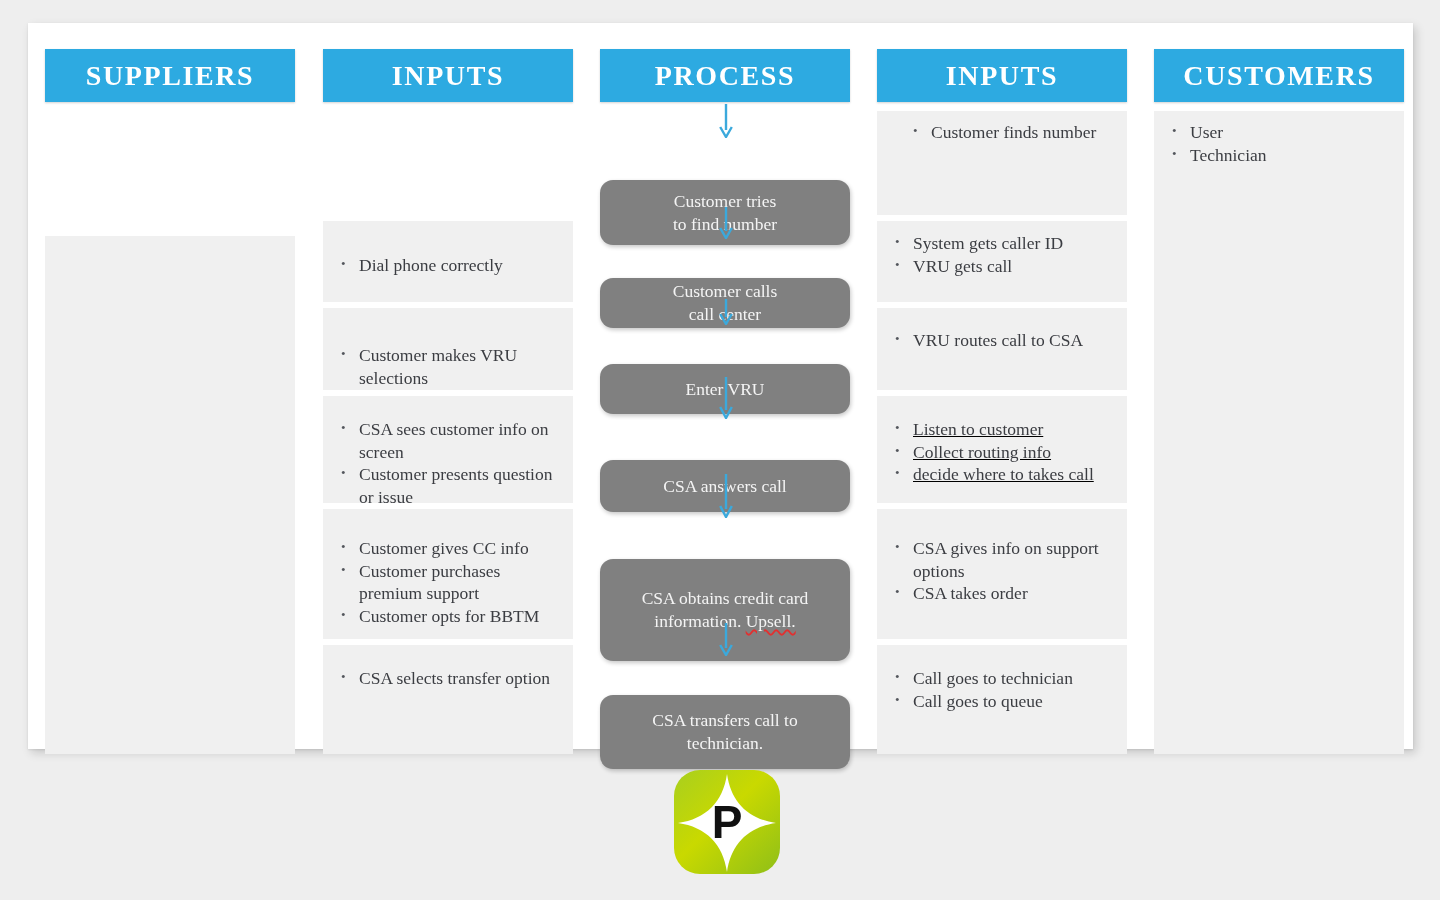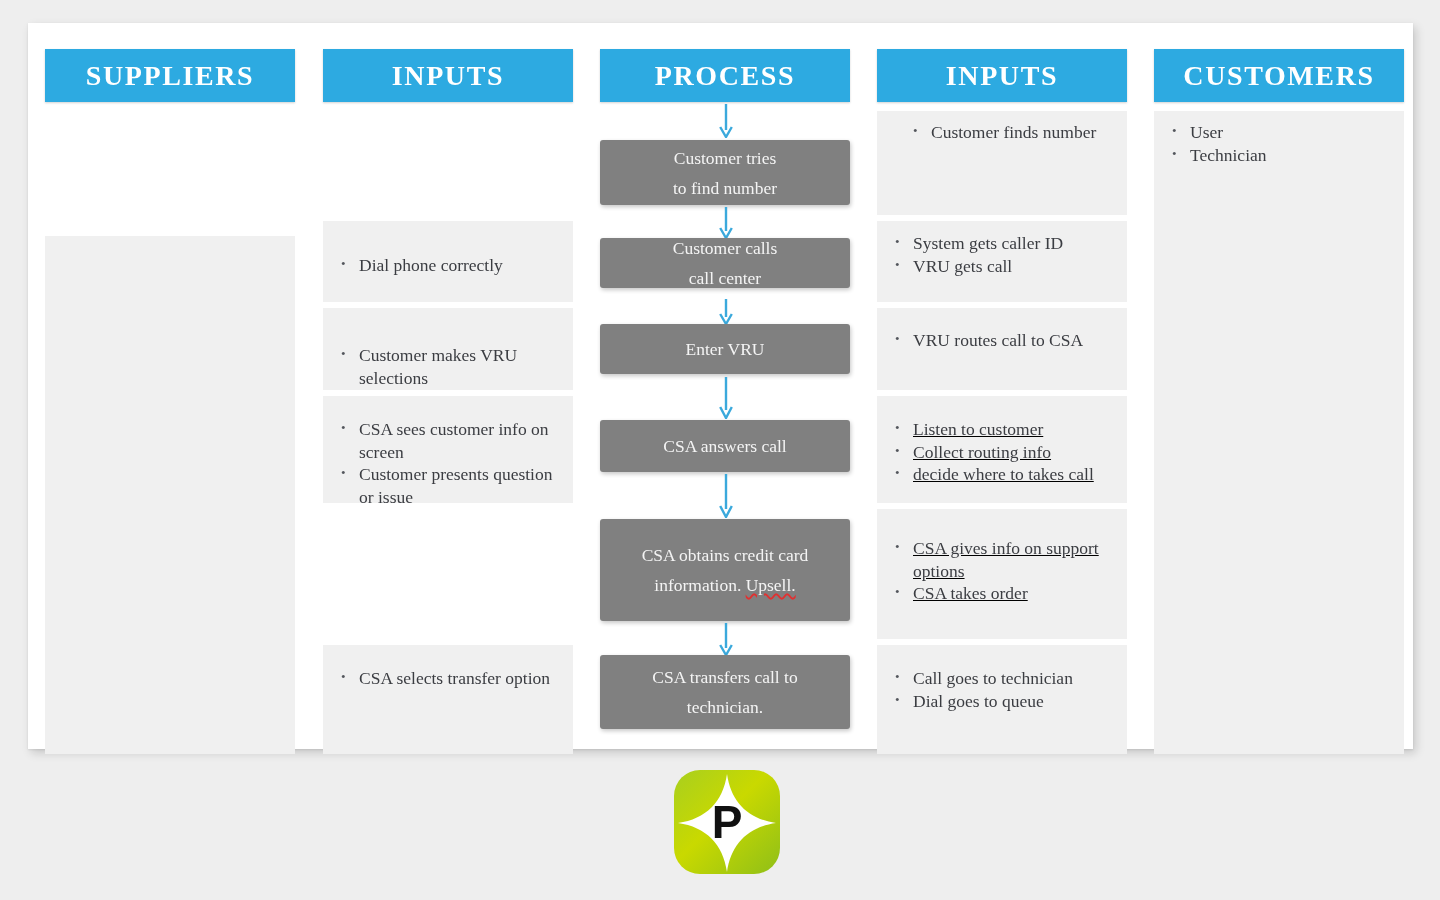--- a/index.html
+++ b/index.html
@@ -110,30 +110,31 @@
     position: relative;
     height: 643px;
     margin-top: 0px;
   }
 
   .pbox {
     position: absolute;
     left: 0;
     width: 250px;
     background: #808080;
-    border-radius: 3px;
+    border-radius: 13px;
     color: #f4f4f4;
     display: flex;
     align-items: center;
     justify-content: center;
     text-align: center;
     font-size: 17.5px;
-    line-height: 30px;
+    line-height: 23px;
     box-shadow: 1px 2px 4px rgba(0,0,0,0.22);
     padding: 4px 10px;
+    margin-top: 40px;
   }
 
   .misspell {
     text-decoration: underline wavy #e03131;
     text-decoration-thickness: 1.5px;
     text-underline-offset: 2px;
   }
 
   .arrow {
     position: absolute;
@@ -184,20 +185,27 @@
             </ul>
           </div>
 
           <div class="cell" style="top:285px;height:107px;padding-top:22px;">
             <ul>
               <li>CSA sees customer info on screen</li>
               <li>Customer presents question or issue</li>
             </ul>
           </div>
 
+          <div class="cell" style="top:398px;height:130px;padding-top:28px;">
+            <ul>
+              <li>Customer gives CC info</li>
+              <li>Customer purchases premium support</li>
+              <li>Customer opts for BBTM</li>
+            </ul>
+          </div>
 
           <div class="cell" style="top:534px;height:109px;padding-top:22px;">
             <ul>
               <li>CSA selects transfer option</li>
             </ul>
           </div>
 
         </div>
       </div>
 
@@ -301,31 +309,31 @@
           </div>
 
           <div class="cell" style="top:285px;height:107px;padding-top:22px;text-decoration:underline;">
             <ul>
               <li>Listen to customer</li>
               <li>Collect routing info</li>
               <li>decide where to takes call</li>
             </ul>
           </div>
 
-          <div class="cell" style="top:398px;height:130px;padding-top:28px;text-decoration:underline;">
+          <div class="cell" style="top:398px;height:130px;padding-top:28px;">
             <ul>
               <li>CSA gives info on support options</li>
               <li>CSA takes order</li>
             </ul>
           </div>
 
           <div class="cell" style="top:534px;height:109px;padding-top:22px;">
             <ul>
               <li>Call goes to technician</li>
-              <li>Dial goes to queue</li>
+              <li>Call goes to queue</li>
             </ul>
           </div>
 
         </div>
       </div>
 
       <div class="column col-customers">
         <div class="col-header">CUSTOMERS</div>
         <div class="col-body">
           <div class="cell" style="top:0px;height:643px;">

